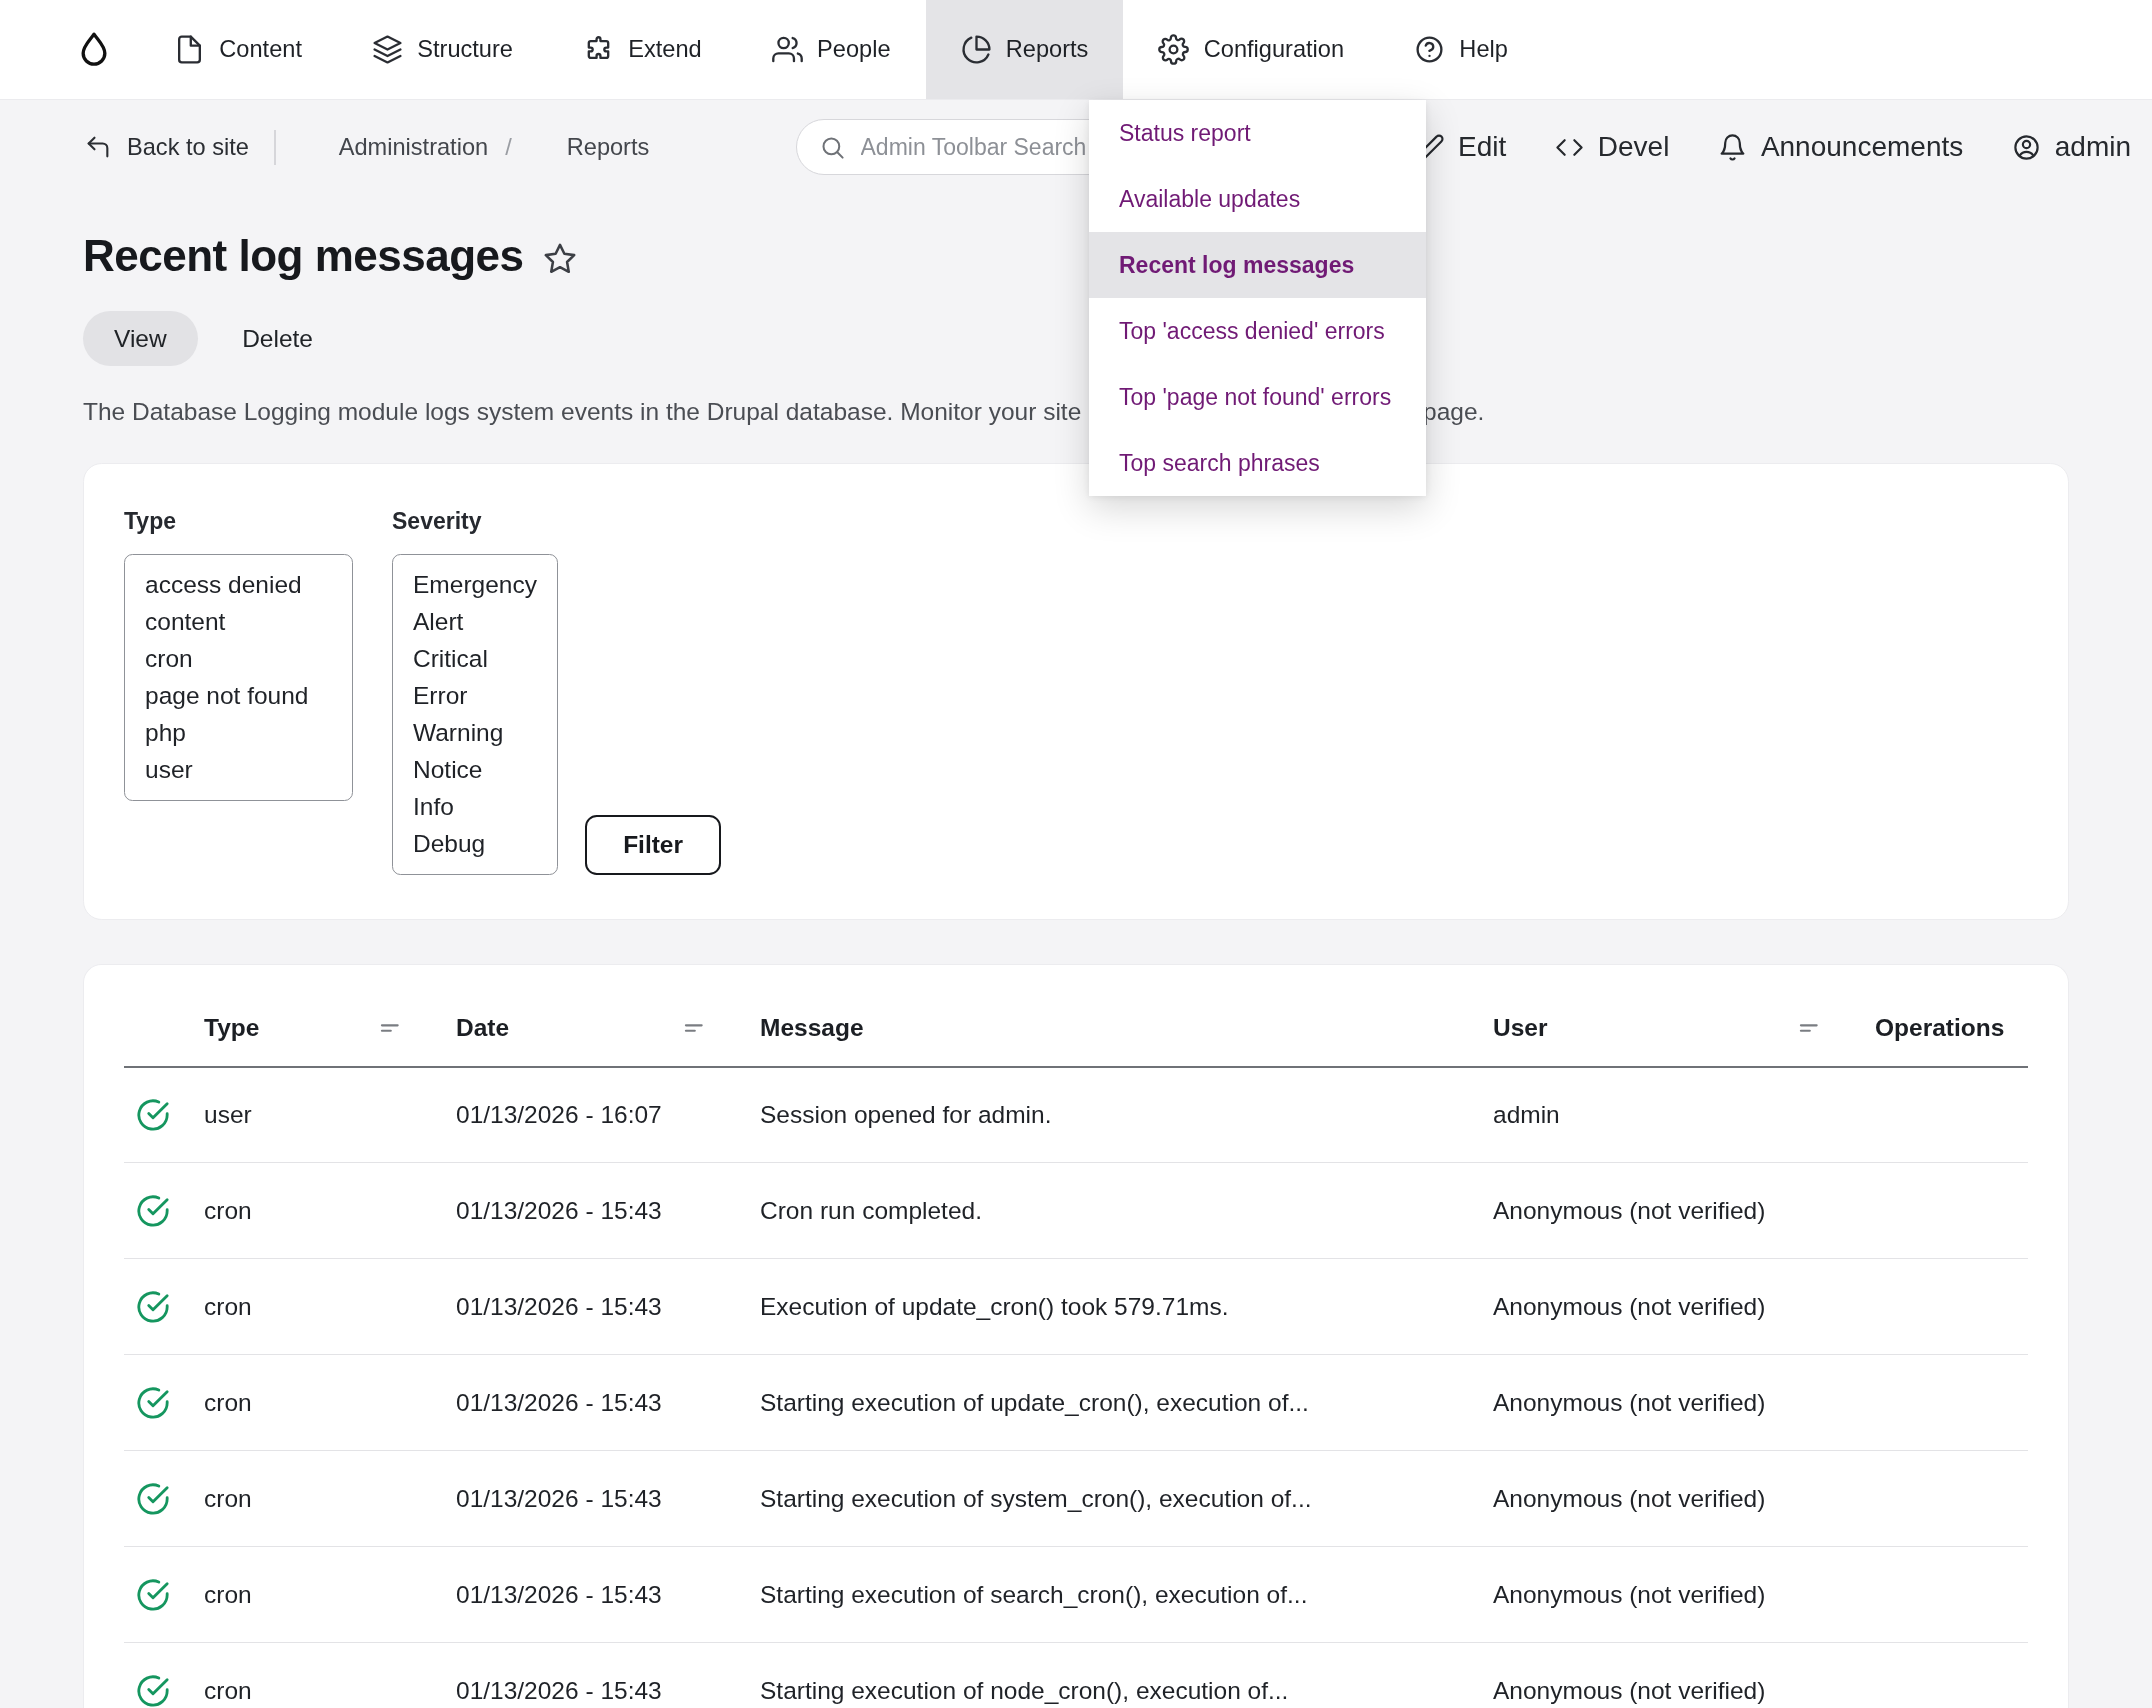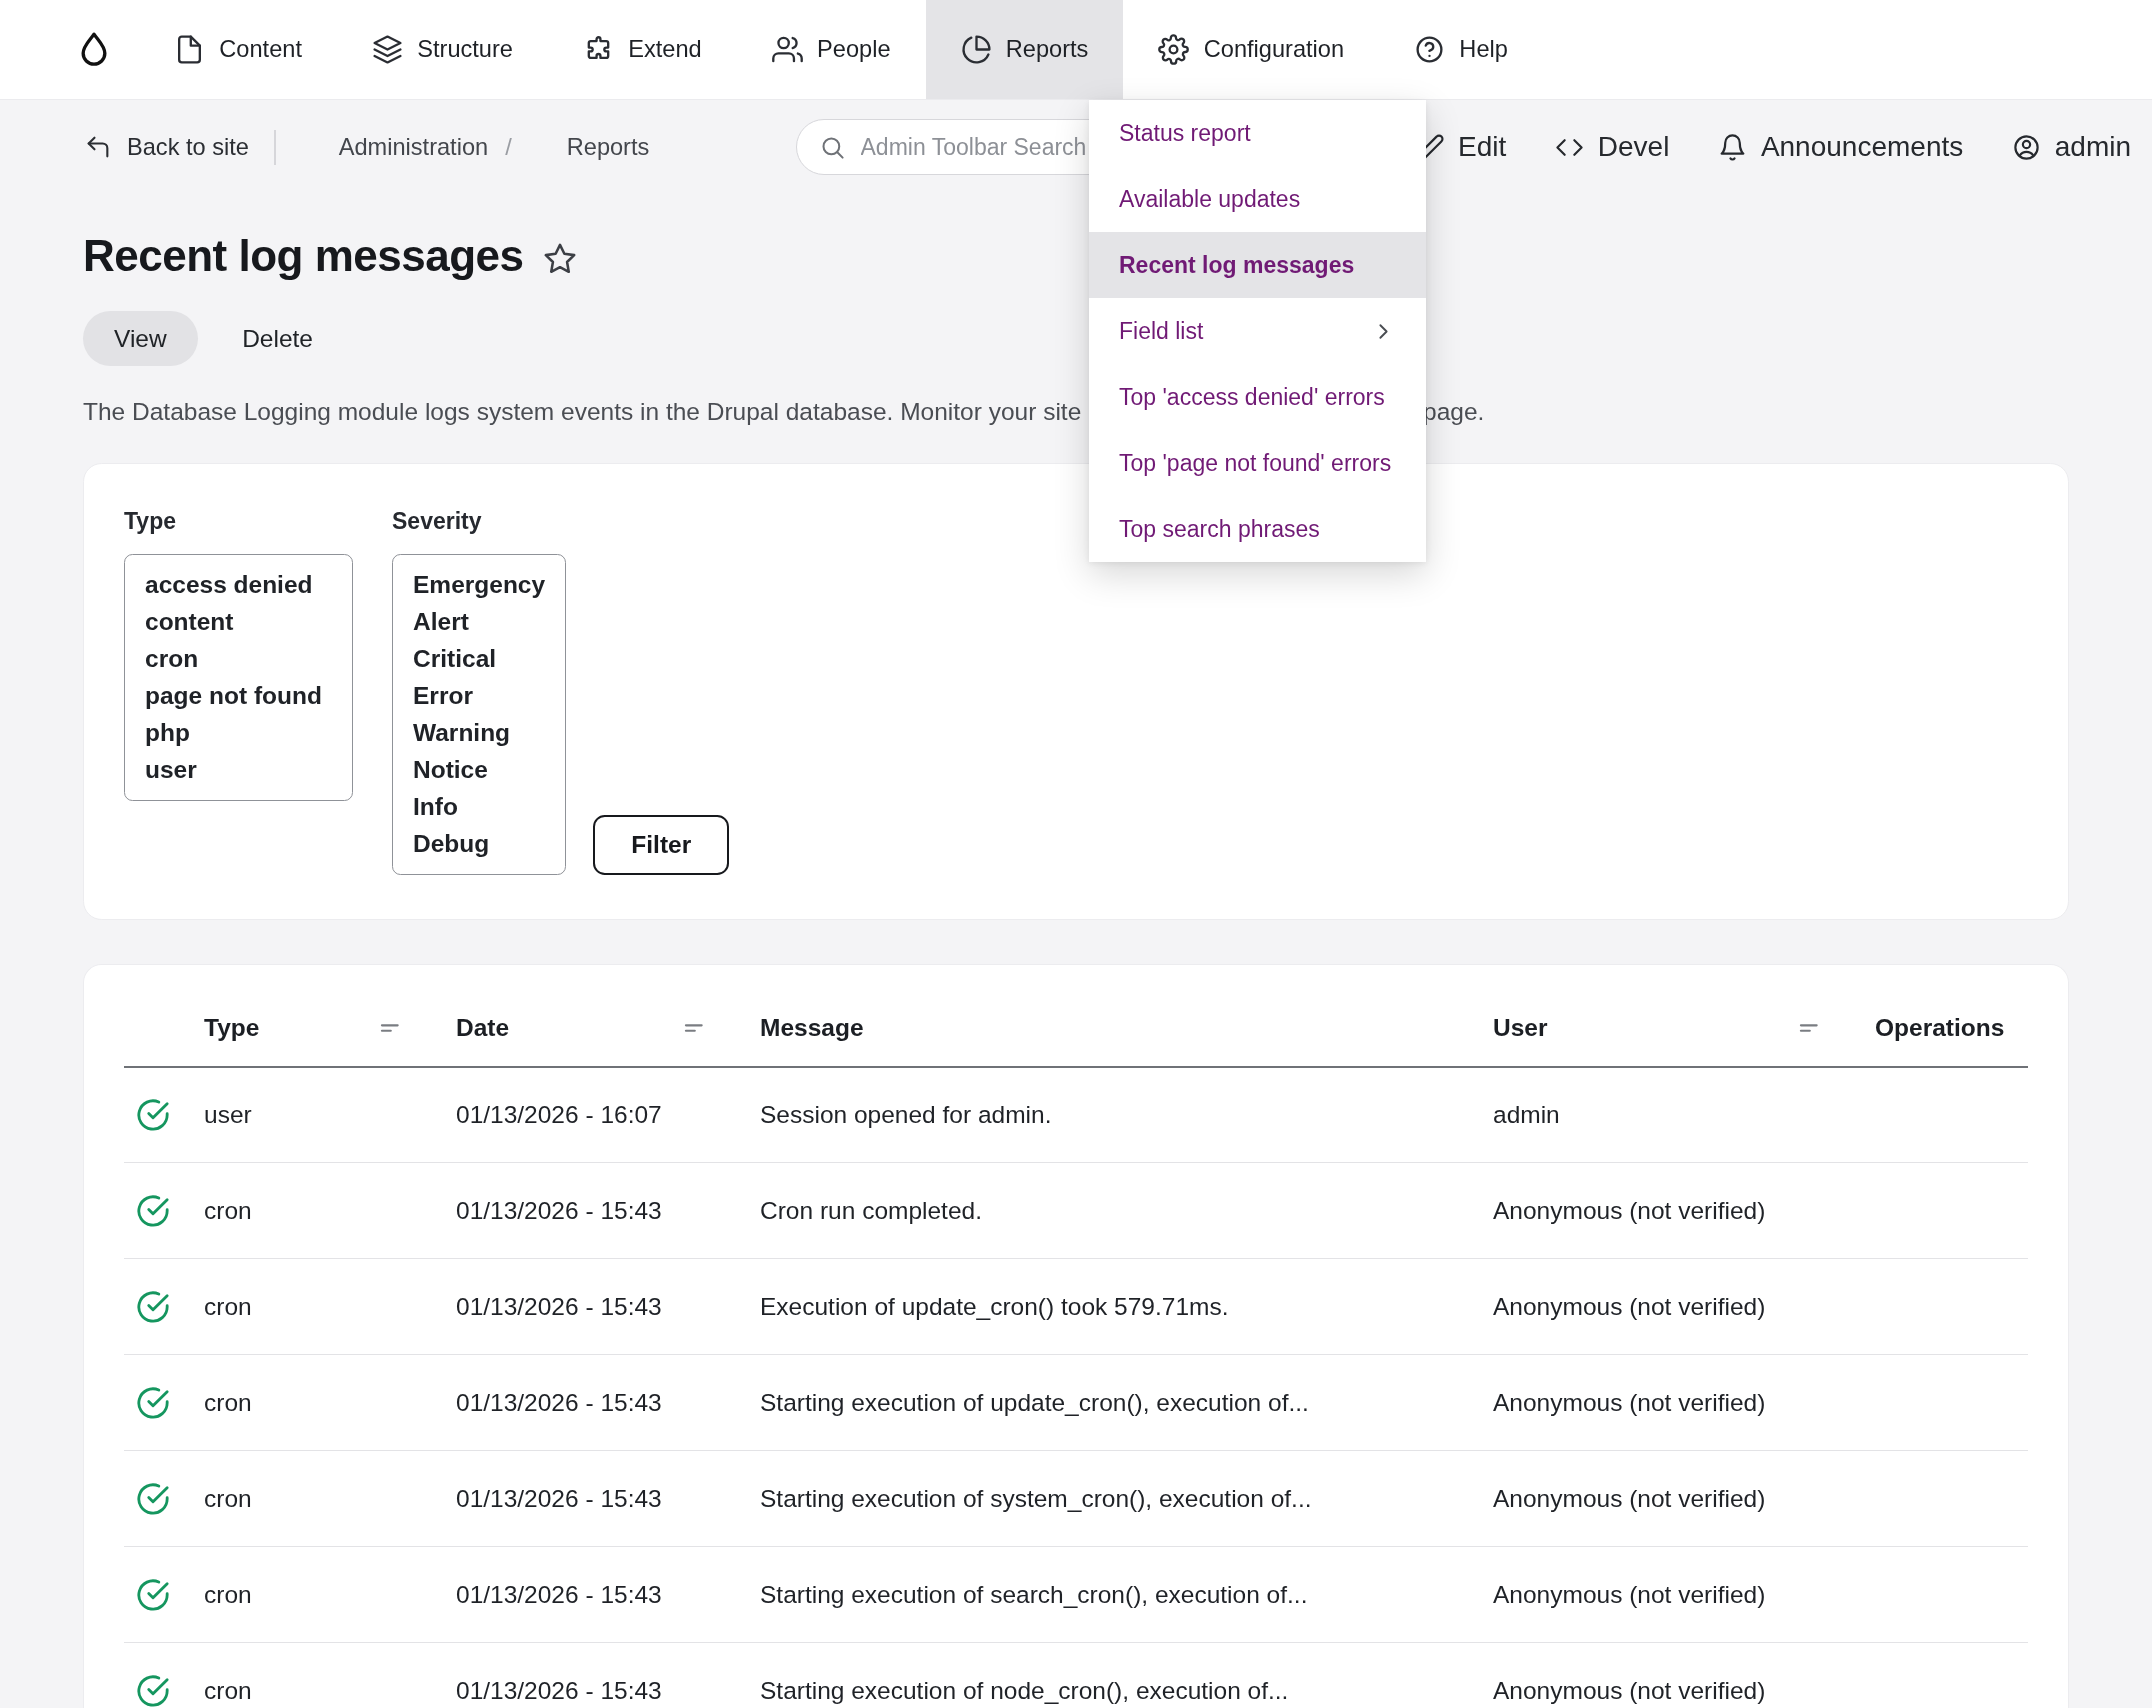--- a/index.html
+++ b/index.html
@@ -78,21 +78,21 @@
   .tab.active { background: #e2e2e5; }
 
   .desc { margin-top: 32px; font-size: 24.5px; color: #4a4d53; max-width: 1687px; }
 
   .card { background: #fff; border: 0.8px solid #ececef; border-radius: 18.6px; }
 
   
   .filter-card { margin-top: 37px; padding: 44px 40px 44px; display: flex; align-items: flex-start; gap: 39px; }
   .fgroup-label { display: block; font-size: 23px; font-weight: 700; color: #26292f; margin-bottom: 18.6px; }
   .listbox { border: 1.7px solid #8f9298; border-radius: 8.4px; padding: 11.8px 20px; font-size: 24.5px; color: #1f2227; background: #fff; }
-  .listbox .opt { line-height: 37px; white-space: nowrap; cursor: pointer; font-weight: bold; }
+  .listbox .opt { line-height: 37px; white-space: nowrap; cursor: pointer; }
   .type-box { min-width: 229px; }
   .filter-btn {
     align-self: flex-end; background: #fff; border: 2.5px solid #17191d; border-radius: 11.8px;
     padding: 14.3px 36px; font-size: 24.5px; font-weight: 700; color: #17191d; cursor: pointer;
     font-family: inherit; margin-left: -11.8px;
   }
 
   
   .table-card { margin-top: 44px; padding: 29px 40px 0; border-radius: 18.6px 18.6px 0 0; border-bottom: none; }
   table { width: 100%; border-collapse: collapse; }
@@ -249,28 +249,20 @@
 
 <div class="dropdown">
   <div class="dd-item">
     <span class="dd-label">Status report</span>
   </div>
   <div class="dd-item">
     <span class="dd-label">Available updates</span>
   </div>
   <div class="dd-item active">
     <span class="dd-label">Recent log messages</span>
-  </div>
-  <div class="dd-item">
-    <span class="dd-label">Field list</span>
-    <span>
-        <svg class="ic" viewBox="0 0 24 24">
-          <polyline points="9 18 15 12 9 6"></polyline>
-        </svg>
-      </span>
   </div>
   <div class="dd-item">
     <span class="dd-label">Top 'access denied' errors</span>
   </div>
   <div class="dd-item">
     <span class="dd-label">Top 'page not found' errors</span>
   </div>
   <div class="dd-item">
     <span class="dd-label">Top search phrases</span>
   </div>

